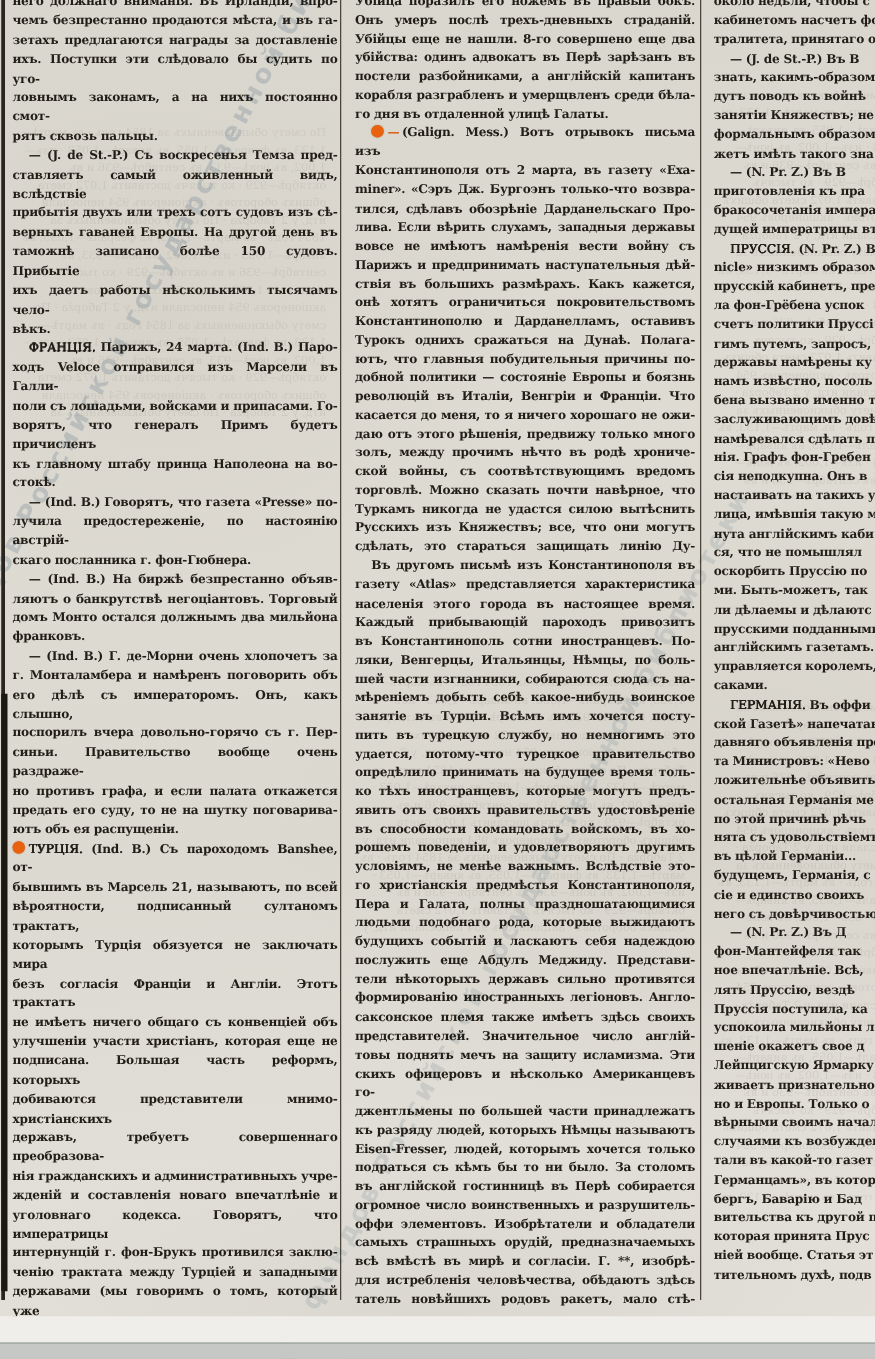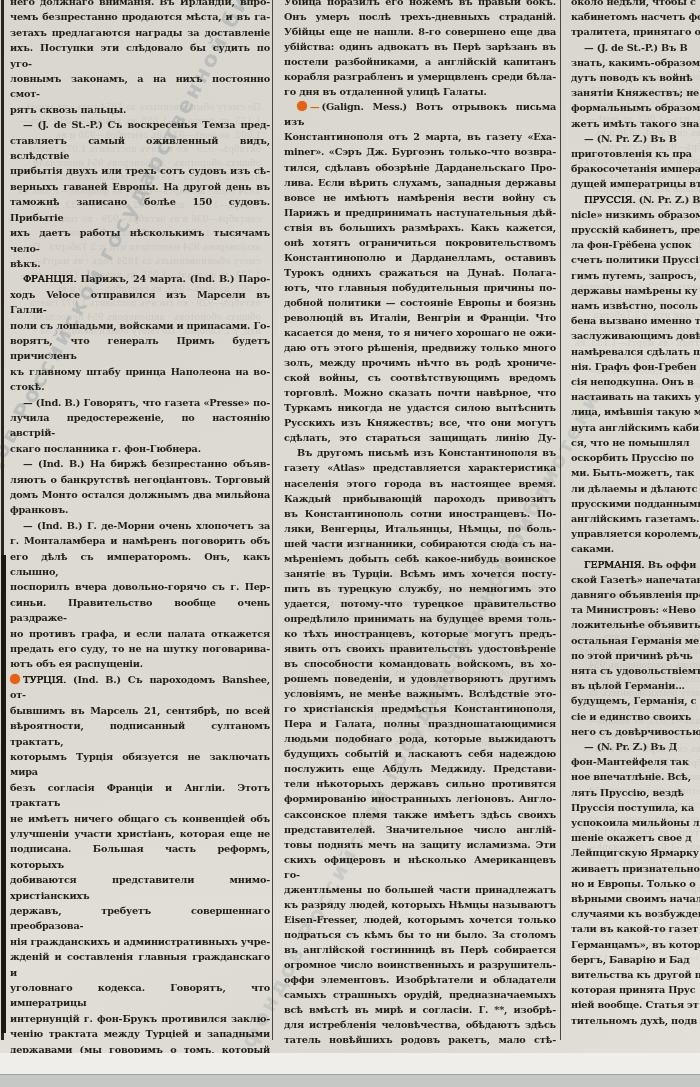--- a/index.html
+++ b/index.html
@@ -105,31 +105,31 @@
       <div class="line end">франковъ.</div>
       <div class="line ind">— (Ind. B.) Г. де-Морни очень хлопочетъ за</div>
       <div class="line">г. Монталамбера и намѣренъ поговорить объ</div>
       <div class="line">его дѣлѣ съ императоромъ. Онъ, какъ слышно,</div>
       <div class="line">поспорилъ вчера довольно-горячо съ г. Пер-</div>
       <div class="line">синьи. Правительство вообще очень раздраже-</div>
       <div class="line">но противъ графа, и если палата откажется</div>
       <div class="line">предать его суду, то не на шутку поговарива-</div>
       <div class="line end">ютъ объ ея распущеніи.</div>
       <div class="line"><span class="bullet"></span><span class="hdr">ТУРЦІЯ.</span> (Ind. B.) Съ пароходомъ Banshee, от-</div>
-      <div class="line">бывшимъ въ Марсель 21, сентябрѣ, по всей</div>
+      <div class="line">бывшимъ въ Марсель 21, называютъ, по всей</div>
       <div class="line">вѣроятности, подписанный султаномъ трактатъ,</div>
       <div class="line">которымъ Турція обязуется не заключать мира</div>
       <div class="line">безъ согласія Франціи и Англіи. Этотъ трактатъ</div>
       <div class="line">не имѣетъ ничего общаго съ конвенціей объ</div>
       <div class="line">улучшеніи участи христіанъ, которая еще не</div>
       <div class="line">подписана. Большая часть реформъ, которыхъ</div>
       <div class="line">добиваются представители мнимо-христіанскихъ</div>
       <div class="line">державъ, требуетъ совершеннаго преобразова-</div>
       <div class="line">нія гражданскихъ и административныхъ учре-</div>
-      <div class="line">жденій и составленія главныя гражданскаго и</div>
+      <div class="line">жденій и составленія новаго впечатлѣніе и</div>
       <div class="line">уголовнаго кодекса. Говорятъ, что императрицы</div>
       <div class="line">интернунцій г. фон-Брукъ противился заклю-</div>
       <div class="line">ченію трактата между Турціей и западными</div>
       <div class="line">державами (мы говоримъ о томъ, который уже</div>
     </div>
   <div class="col col-2">
       <div class="line">Убійца поразилъ его ножемъ въ правый бокъ.</div>
       <div class="line">Онъ умеръ послѣ трехъ-дневныхъ страданій.</div>
       <div class="line">Убійцы еще не нашли. 8-го совершено еще два</div>
       <div class="line">убійства: одинъ адвокатъ въ Перѣ зарѣзанъ въ</div>

